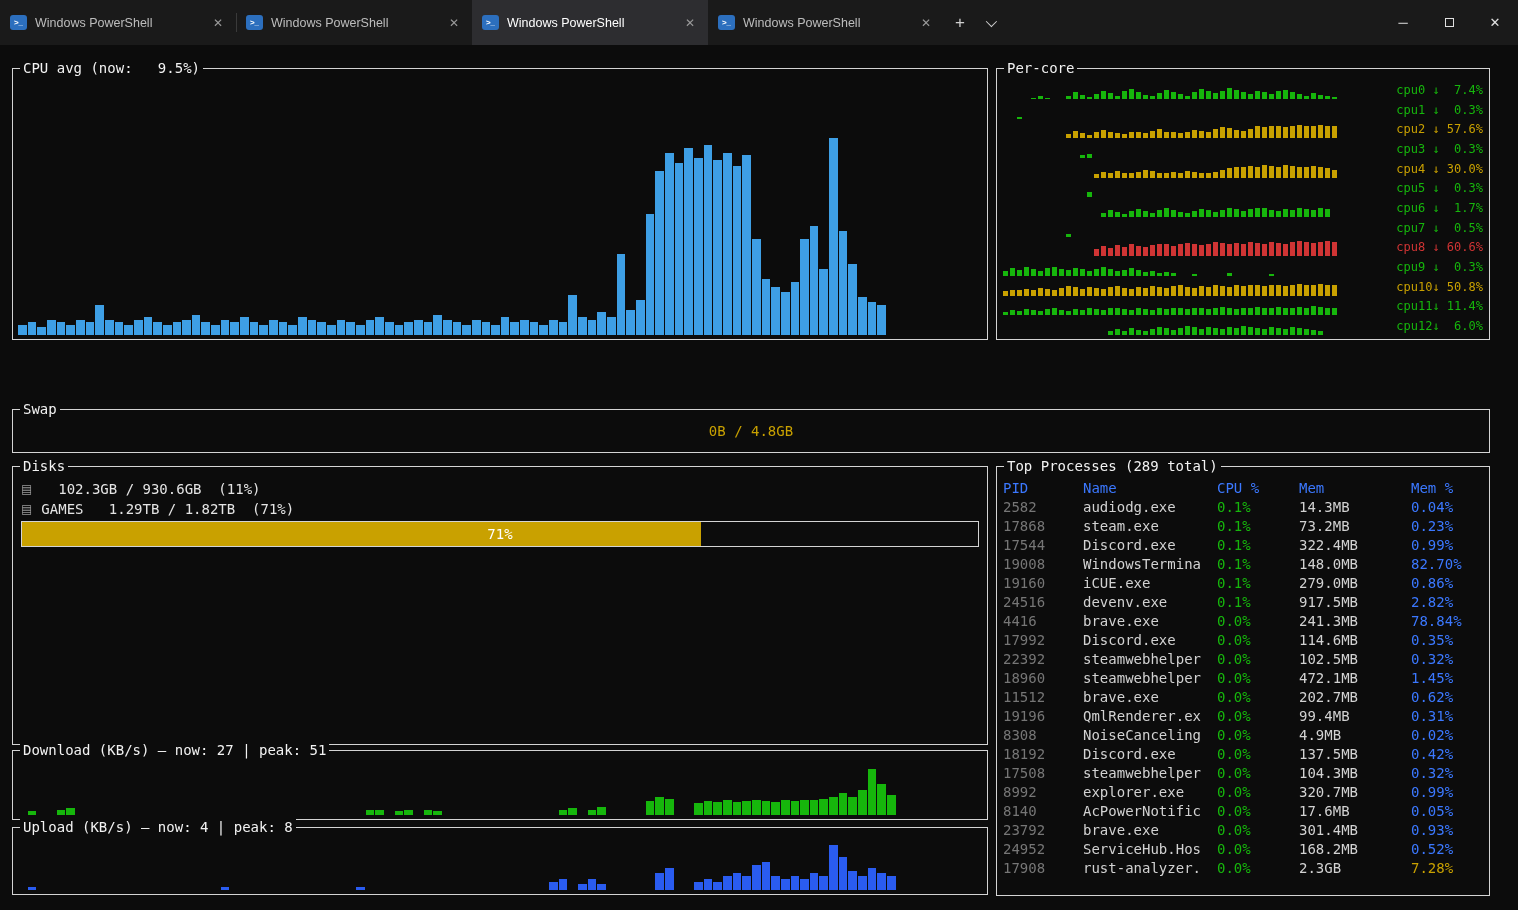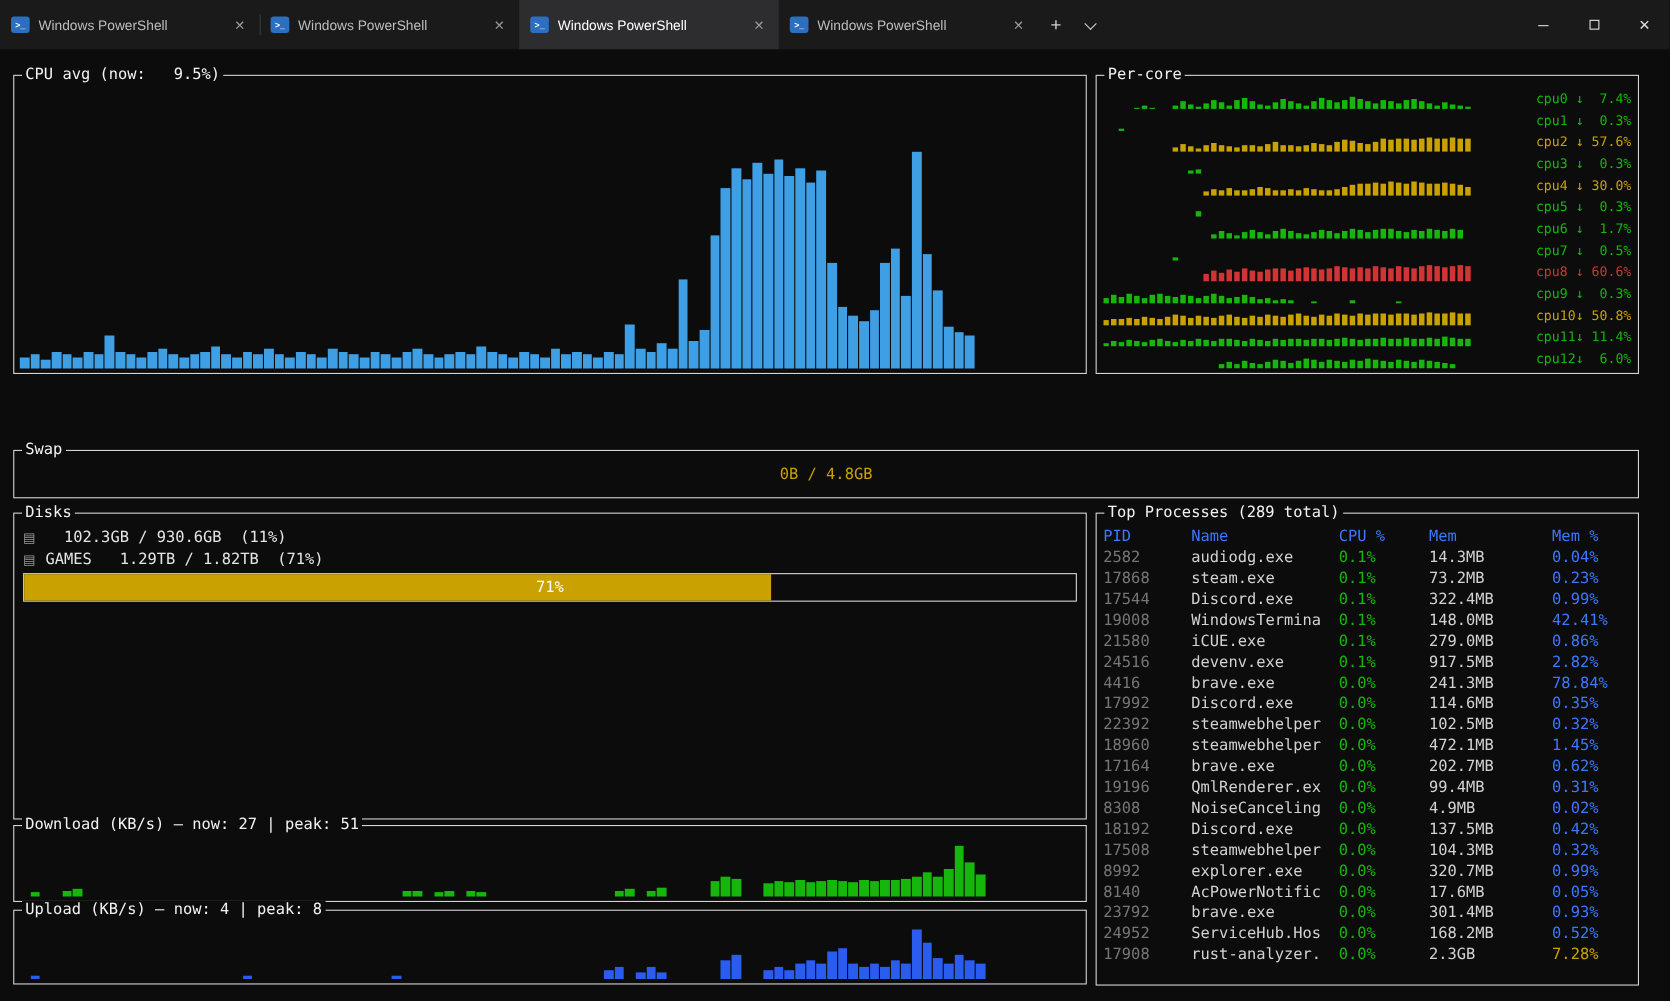--- a/index.html
+++ b/index.html
@@ -952,28 +952,28 @@
           <span>PID</span>
           <span>Name</span>
           <span>CPU %</span>
           <span>Mem</span>
           <span>Mem %</span>
         </div>
         <div>
             <div class="proc-row"><span class="c-pid">2582</span><span class="c-name">audiodg.exe</span><span class="c-cpu">0.1%</span><span class="c-mem">14.3MB</span><span class="c-memp">0.04%</span></div>
             <div class="proc-row"><span class="c-pid">17868</span><span class="c-name">steam.exe</span><span class="c-cpu">0.1%</span><span class="c-mem">73.2MB</span><span class="c-memp">0.23%</span></div>
             <div class="proc-row"><span class="c-pid">17544</span><span class="c-name">Discord.exe</span><span class="c-cpu">0.1%</span><span class="c-mem">322.4MB</span><span class="c-memp">0.99%</span></div>
-            <div class="proc-row"><span class="c-pid">19008</span><span class="c-name">WindowsTermina</span><span class="c-cpu">0.1%</span><span class="c-mem">148.0MB</span><span class="c-memp">42.41%</span></div>
-            <div class="proc-row"><span class="c-pid">21580</span><span class="c-name">iCUE.exe</span><span class="c-cpu">0.1%</span><span class="c-mem">279.0MB</span><span class="c-memp">0.86%</span></div>
+            <div class="proc-row"><span class="c-pid">19008</span><span class="c-name">WindowsTermina</span><span class="c-cpu">0.1%</span><span class="c-mem">148.0MB</span><span class="c-memp">82.70%</span></div>
+            <div class="proc-row"><span class="c-pid">19160</span><span class="c-name">iCUE.exe</span><span class="c-cpu">0.1%</span><span class="c-mem">279.0MB</span><span class="c-memp">0.86%</span></div>
             <div class="proc-row"><span class="c-pid">24516</span><span class="c-name">devenv.exe</span><span class="c-cpu">0.1%</span><span class="c-mem">917.5MB</span><span class="c-memp">2.82%</span></div>
             <div class="proc-row"><span class="c-pid">4416</span><span class="c-name">brave.exe</span><span class="c-cpu">0.0%</span><span class="c-mem">241.3MB</span><span class="c-memp">78.84%</span></div>
             <div class="proc-row"><span class="c-pid">17992</span><span class="c-name">Discord.exe</span><span class="c-cpu">0.0%</span><span class="c-mem">114.6MB</span><span class="c-memp">0.35%</span></div>
             <div class="proc-row"><span class="c-pid">22392</span><span class="c-name">steamwebhelper</span><span class="c-cpu">0.0%</span><span class="c-mem">102.5MB</span><span class="c-memp">0.32%</span></div>
             <div class="proc-row"><span class="c-pid">18960</span><span class="c-name">steamwebhelper</span><span class="c-cpu">0.0%</span><span class="c-mem">472.1MB</span><span class="c-memp">1.45%</span></div>
-            <div class="proc-row"><span class="c-pid">17164</span><span class="c-name">brave.exe</span><span class="c-cpu">0.0%</span><span class="c-mem">202.7MB</span><span class="c-memp">0.62%</span></div>
+            <div class="proc-row"><span class="c-pid">11512</span><span class="c-name">brave.exe</span><span class="c-cpu">0.0%</span><span class="c-mem">202.7MB</span><span class="c-memp">0.62%</span></div>
             <div class="proc-row"><span class="c-pid">19196</span><span class="c-name">QmlRenderer.ex</span><span class="c-cpu">0.0%</span><span class="c-mem">99.4MB</span><span class="c-memp">0.31%</span></div>
             <div class="proc-row"><span class="c-pid">8308</span><span class="c-name">NoiseCanceling</span><span class="c-cpu">0.0%</span><span class="c-mem">4.9MB</span><span class="c-memp">0.02%</span></div>
             <div class="proc-row"><span class="c-pid">18192</span><span class="c-name">Discord.exe</span><span class="c-cpu">0.0%</span><span class="c-mem">137.5MB</span><span class="c-memp">0.42%</span></div>
             <div class="proc-row"><span class="c-pid">17508</span><span class="c-name">steamwebhelper</span><span class="c-cpu">0.0%</span><span class="c-mem">104.3MB</span><span class="c-memp">0.32%</span></div>
             <div class="proc-row"><span class="c-pid">8992</span><span class="c-name">explorer.exe</span><span class="c-cpu">0.0%</span><span class="c-mem">320.7MB</span><span class="c-memp">0.99%</span></div>
             <div class="proc-row"><span class="c-pid">8140</span><span class="c-name">AcPowerNotific</span><span class="c-cpu">0.0%</span><span class="c-mem">17.6MB</span><span class="c-memp">0.05%</span></div>
             <div class="proc-row"><span class="c-pid">23792</span><span class="c-name">brave.exe</span><span class="c-cpu">0.0%</span><span class="c-mem">301.4MB</span><span class="c-memp">0.93%</span></div>
             <div class="proc-row"><span class="c-pid">24952</span><span class="c-name">ServiceHub.Hos</span><span class="c-cpu">0.0%</span><span class="c-mem">168.2MB</span><span class="c-memp">0.52%</span></div>
             <div class="proc-row"><span class="c-pid">17908</span><span class="c-name">rust-analyzer.</span><span class="c-cpu">0.0%</span><span class="c-mem">2.3GB</span><span class="c-memp" style="color: rgb(201, 161, 0);">7.28%</span></div>
           </div>

